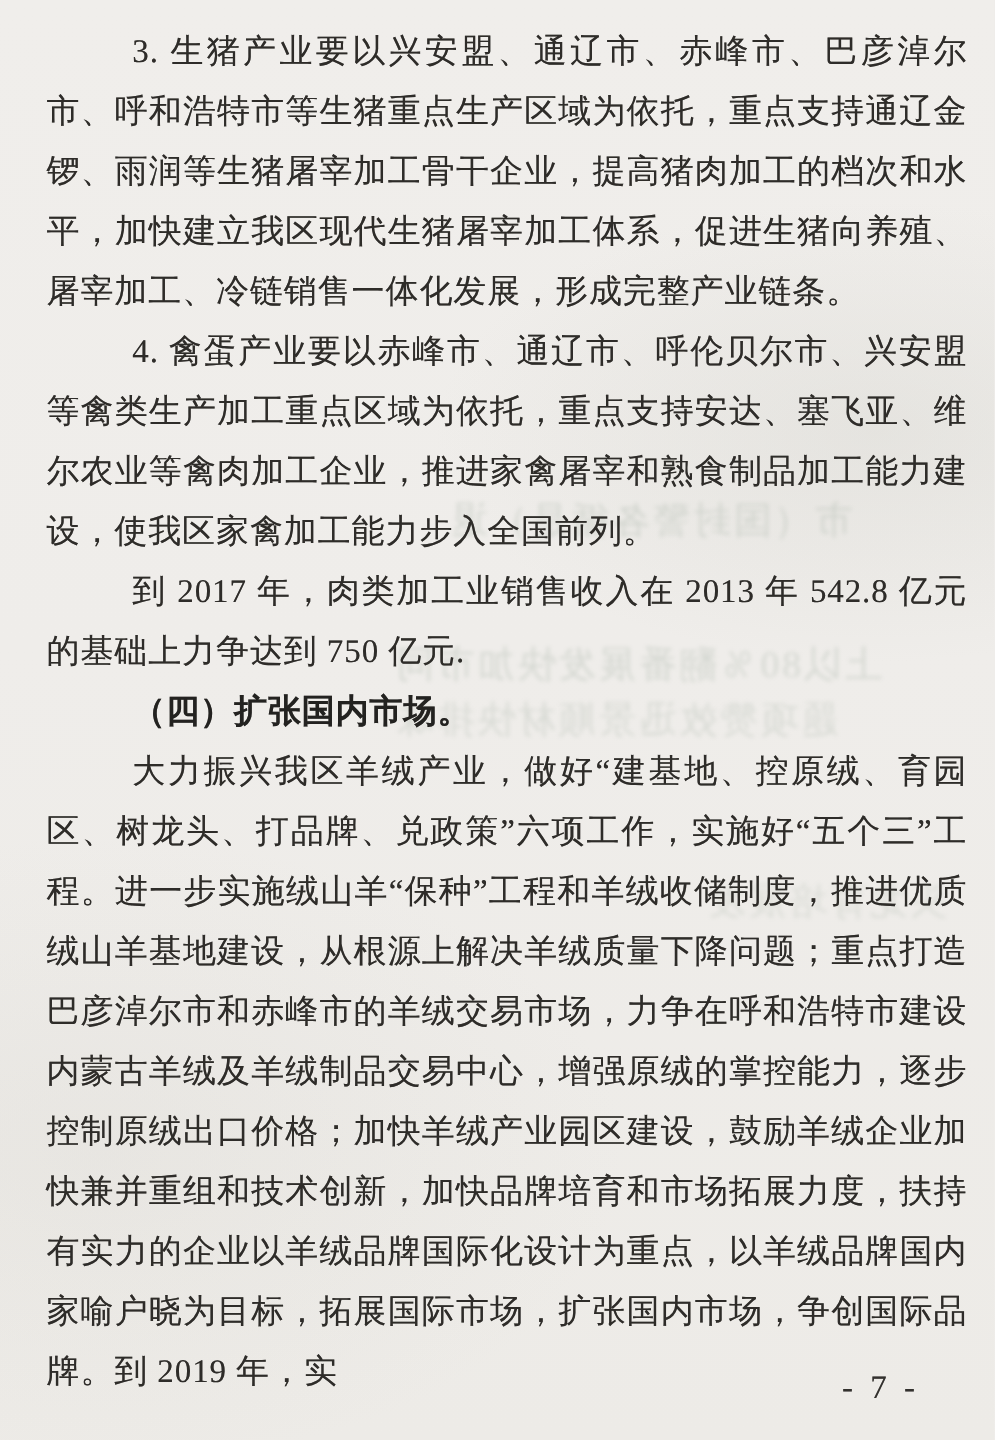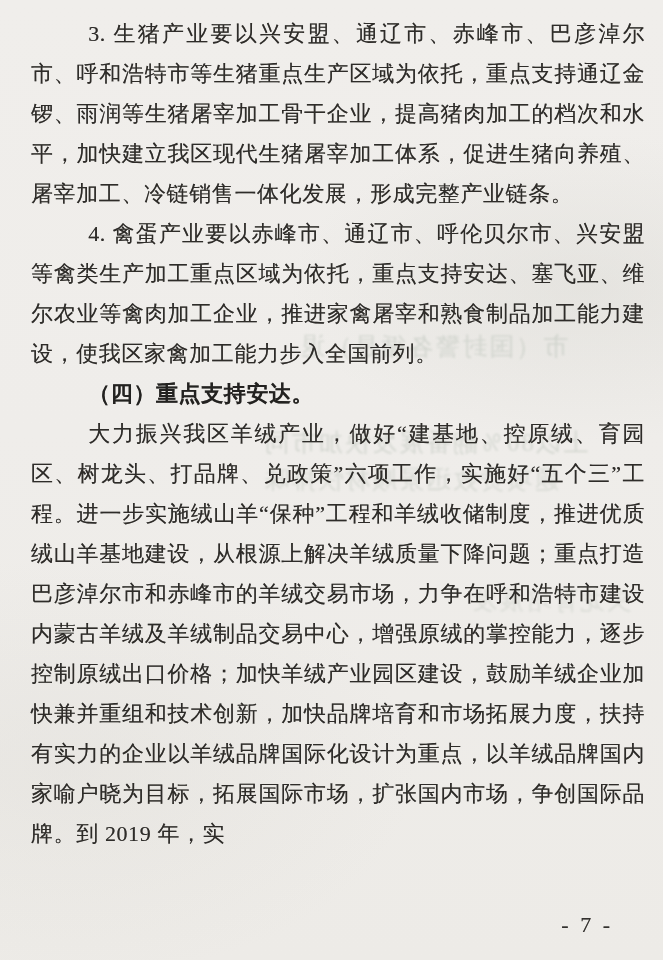--- a/index.html
+++ b/index.html
@@ -83,17 +83,18 @@
 <div class="bleed-layer">
   <span class="bleed b1">市（国封警各循是）退</span>
   <span class="bleed b2">上以80％翻番展发快加市同</span>
   <span class="bleed b3">题项赞效迅景顺材快排味</span>
   <span class="bleed b4">头龙育培展发</span>
 </div>
 
 <div class="content">
   <p class="para">3. 生猪产业要以兴安盟、通辽市、赤峰市、巴彦淖尔市、呼和浩特市等生猪重点生产区域为依托，重点支持通辽金锣、雨润等生猪屠宰加工骨干企业，提高猪肉加工的档次和水平，加快建立我区现代生猪屠宰加工体系，促进生猪向养殖、屠宰加工、冷链销售一体化发展，形成完整产业链条。</p>
   <p class="para">4. 禽蛋产业要以赤峰市、通辽市、呼伦贝尔市、兴安盟等禽类生产加工重点区域为依托，重点支持安达、塞飞亚、维尔农业等禽肉加工企业，推进家禽屠宰和熟食制品加工能力建设，使我区家禽加工能力步入全国前列。</p>
-  <p class="para heading">（四）重点支持安达。</p>
+  <p class="para">到 2017 年，肉类加工业销售收入在 2013 年 542.8 亿元的基础上力争达到 750 亿元.</p>
+  <p class="para heading">（四）扩张国内市场。</p>
   <p class="para">大力振兴我区羊绒产业，做好“建基地、控原绒、育园区、树龙头、打品牌、兑政策”六项工作，实施好“五个三”工程。进一步实施绒山羊“保种”工程和羊绒收储制度，推进优质绒山羊基地建设，从根源上解决羊绒质量下降问题；重点打造巴彦淖尔市和赤峰市的羊绒交易市场，力争在呼和浩特市建设内蒙古羊绒及羊绒制品交易中心，增强原绒的掌控能力，逐步控制原绒出口价格；加快羊绒产业园区建设，鼓励羊绒企业加快兼并重组和技术创新，加快品牌培育和市场拓展力度，扶持有实力的企业以羊绒品牌国际化设计为重点，以羊绒品牌国内家喻户晓为目标，拓展国际市场，扩张国内市场，争创国际品牌。到 2019 年，实</p>
 </div>
 
 <div class="page-number">- 7 -</div>
 
 </body></html>

